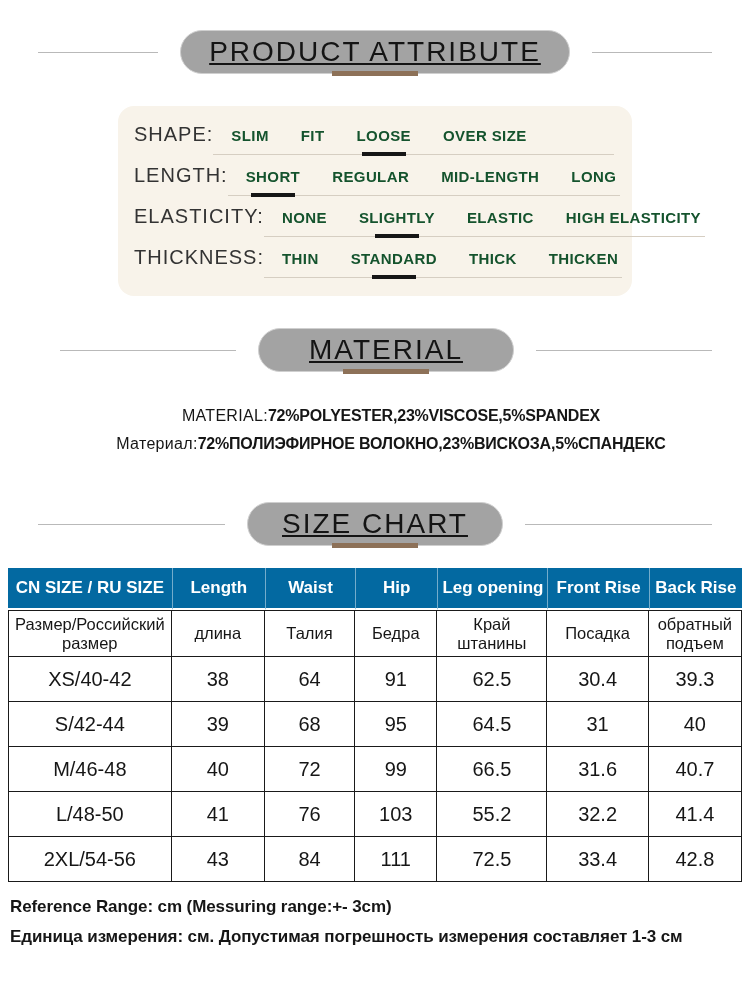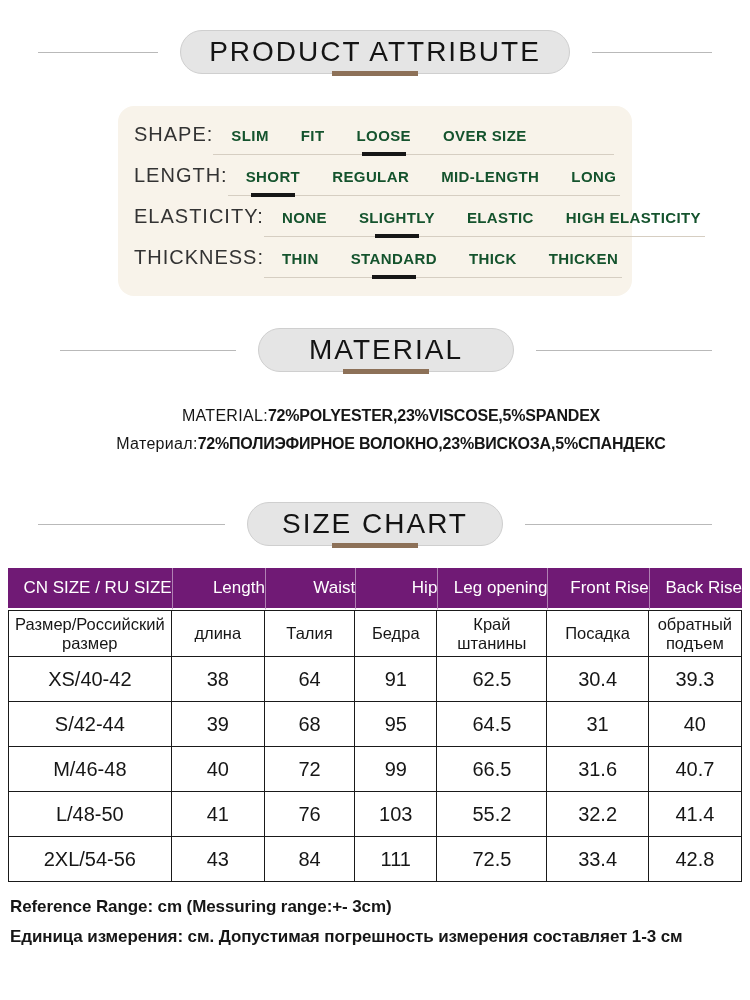--- a/index.html
+++ b/index.html
@@ -4,23 +4,23 @@
 <style>
   * { margin:0; padding:0; box-sizing:border-box; }
   html,body { width:750px; height:1000px; background:#ffffff; overflow:hidden;
               font-family:"Liberation Sans", sans-serif; color:#161616; }
 
   .page { width:750px; height:1000px; padding-top:30px; }
 
   
   .title-row { display:flex; align-items:center; gap:22px; padding:0 38px; height:44px; }
   .t-line { flex:1; height:1px; background:#b9b9b9; }
-  .pill { position:relative; min-width:256px; text-align:center; background:#e5e5e5;
+  .pill { position:relative; min-width:256px; text-align:center; background:#a3a3a3;
           border:1px solid #cfcfcf; border-radius:22px; padding:5px 28px;
-          font-size:28px; letter-spacing:2px; color:#141414; white-space:nowrap; }
+          font-size:28px; letter-spacing:2px; color:#141414; white-space:nowrap;text-decoration:underline; }
   .pill-bar { position:absolute; left:50%; transform:translateX(-50%); bottom:-3px;
               width:86px; height:5px; background:#8d7158; }
 
   
   .attr-box { margin:32px auto 0; width:514px; height:190px; background:#f8f3ea;
               border-radius:16px; padding:17px 18px 0 16px; }
   .attr-row { display:flex; align-items:baseline; margin-bottom:9px;text-align:center; }
   .attr-label { font-size:20px; letter-spacing:1px; color:#333; white-space:nowrap; }
   .attr-options { flex:1; display:flex; gap:32px; padding:0 4px 10px 18px;
                   border-bottom:1px solid #d6cec2; }
@@ -32,22 +32,22 @@
   
   .material-title { margin-top:32px;margin-left:22px; }
   .material-text { margin:30px 0 0 32px; line-height:28px; font-size:16px;text-align:center; }
   .material-text .lbl { font-weight:400; letter-spacing:.3px; }
   .material-text .val { font-weight:700; letter-spacing:-.2px; }
 
   
   .size-title { margin-top:44px; }
   table.size-chart { margin:22px auto 0; width:734px; border-collapse:separate; border-spacing:0;
                      table-layout:fixed; text-align:center; }
-  .size-chart thead th { background:#701a75; color:#ffffff; font-size:17px; font-weight:400;
-                         height:42px; border-bottom:2px solid #ffffff;text-align:right; }
+  .size-chart thead th { background:#0369a1; color:#ffffff; font-size:17px; font-weight:700;
+                         height:42px; border-bottom:2px solid #ffffff; }
   .size-chart thead th + th { border-left:1px solid rgba(255,255,255,.45); }
   .size-chart td { border-right:1px solid #1a1a1a; border-bottom:1px solid #1a1a1a;
                    background:#fff; vertical-align:middle; }
   .size-chart td:first-child { border-left:1px solid #1a1a1a; }
   .size-chart tr.ru-head td { border-top:1px solid #1a1a1a; height:47px;
                               font-size:16.5px; line-height:1.12; padding:2px 4px; }
   .size-chart tr.data-row td { height:45px; font-size:20px; }
   .size-chart tr.data-row td.size-cell { font-size:20px;margin-left:8px; }
 
   

